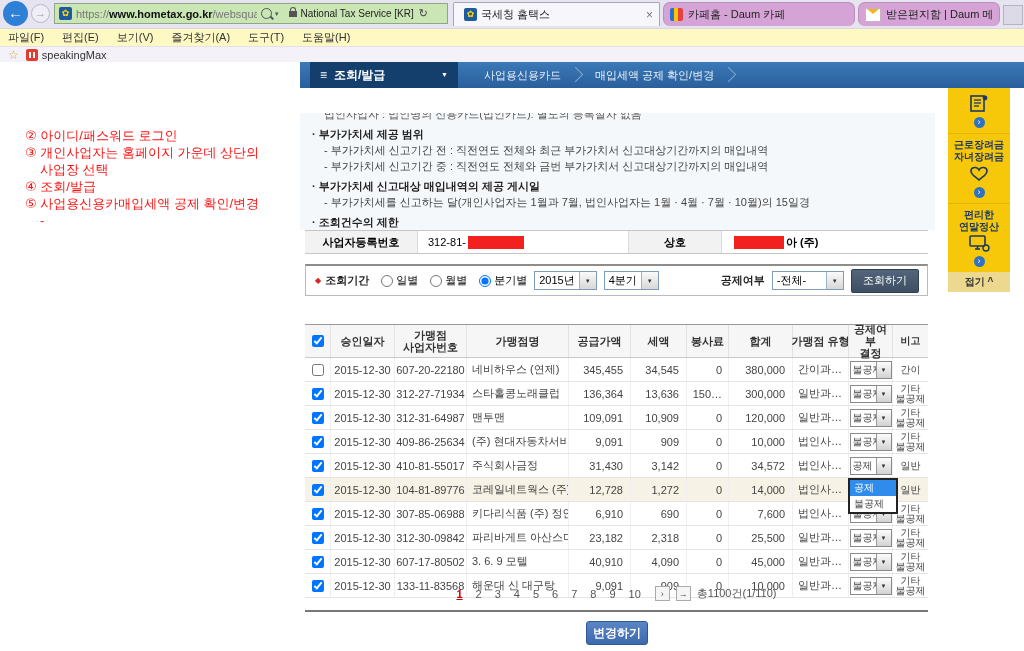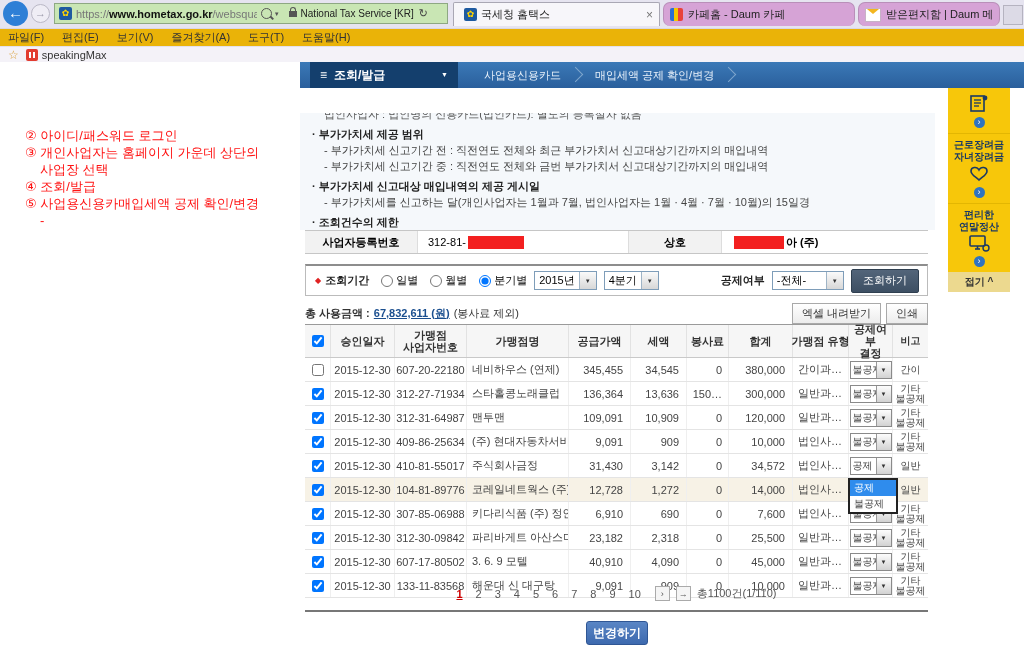--- a/index.html
+++ b/index.html
@@ -31,21 +31,21 @@
   .tab-2{left:663px;width:192px;background:#d6a3d6;border-color:#b astonb;}
   .tab-2,.tab-3{background:#d6a3d6;border-color:#b98fb9;border-radius:7px;}
   .tab-3{left:858px;width:142px;}
   .tab-stub{position:absolute;left:1003px;top:5px;width:20px;height:20px;background:#dcdae6;border:1px solid #b5b3c0;box-sizing:border-box;}
   .tab-title{white-space:nowrap;overflow:hidden;flex:1;}
   .tab-close{color:#777;margin-left:4px;font-size:12px;}
   .cafe-ico{width:13px;height:13px;border-radius:2px;margin-right:5px;flex:none;
             background:linear-gradient(90deg,#2b6fd4 0 4px,#f7c700 4px 8px,#e8413c 8px 13px);}
   .mail-ico{width:14px;height:12px;background:#fff;border:1px solid #c7b2c7;margin-right:5px;flex:none;position:relative;}
   .mail-ico::before{content:'';position:absolute;left:1px;top:0;border:5px solid transparent;border-top:5px solid #f3b61f;border-width:5px 6px 0 6px;}
-  .menubar{position:absolute;left:0;top:28px;width:1024px;height:18px;background:#eab308;border-top:1px solid #d9d7e3;
+  .menubar{position:absolute;left:0;top:28px;width:1024px;height:18px;background:#fef9c3;border-top:1px solid #d9d7e3;
            box-sizing:border-box;display:flex;align-items:center;gap:18px;padding-left:8px;font-size:11px;color:#333;}
   .favbar{position:absolute;left:0;top:46px;width:1024px;height:16px;background:#f4f2f8;border-top:1px solid #e3e1eb;
           box-sizing:border-box;display:flex;align-items:center;font-size:11px;color:#333;}
   .star{color:#dba23c;font-size:12px;margin:0 7px 0 8px;}
   .smax-ico{width:12px;height:12px;background:#e23c30;border-radius:2px;margin-right:4px;position:relative;}
   .smax-ico::after{content:'';position:absolute;left:3px;top:3px;width:2px;height:6px;background:#fff;box-shadow:4px 0 0 #fff;}
   
   .navbar{position:absolute;left:300px;top:62px;width:724px;height:26px;background:linear-gradient(#3b79b7,#2a5f9c);display:flex;}
   .nav-menu{position:absolute;left:10px;top:0;width:148px;height:26px;background:#143f6d;color:#fff;font-size:12px;
             font-weight:bold;line-height:26px;padding:0 10px;box-sizing:border-box;display:flex;align-items:center;gap:7px;}
@@ -260,28 +260,20 @@
       <span class="msel-btn">▼</span>
     </span>
     <span class="q-label q-ded">공제여부</span>
     <span class="msel" style="width:72px;">
       <span class="msel-txt" style="flex:1;">-전체-</span>
       <span class="msel-btn">▼</span>
     </span>
     <div class="search-btn">조회하기</div>
   </div>
 
-  <div class="summaryrow">
-    <span class="total-label">총 사용금액 :</span>
-    <span class="total-val">67,832,611 (원)</span>
-    <span>(봉사료 제외)</span>
-    <span class="sum-spacer"></span>
-    <div class="wbtn">엑셀 내려받기</div>
-    <div class="wbtn">인쇄</div>
-  </div>
 
   <div class="dtable">
     <div class="thead">
         <div class="th c-chk">
           <input type="checkbox" checked="" style="">
         </div>
         <div class="th c-date">승인일자</div>
         <div class="th c-biz">가맹점<br>사업자번호</div>
         <div class="th c-name">가맹점명</div>
         <div class="th c-num">공급가액</div>

